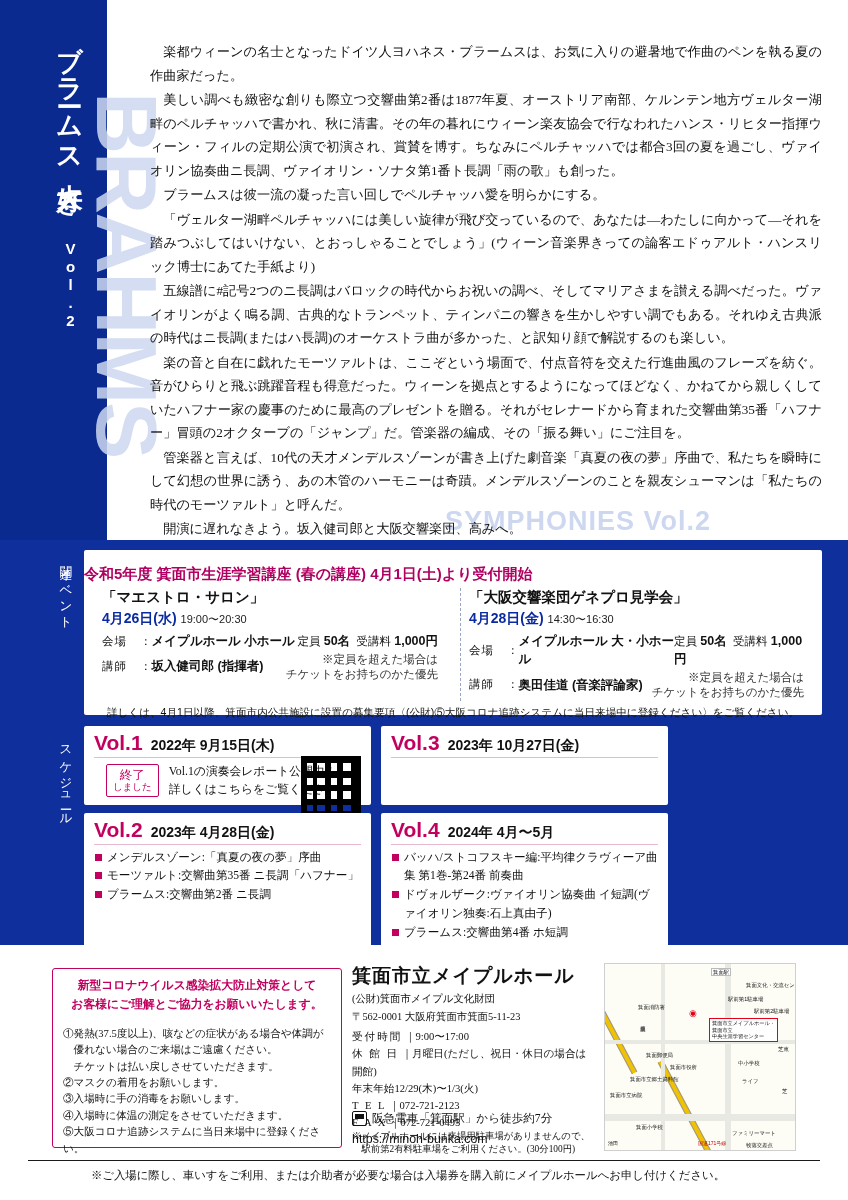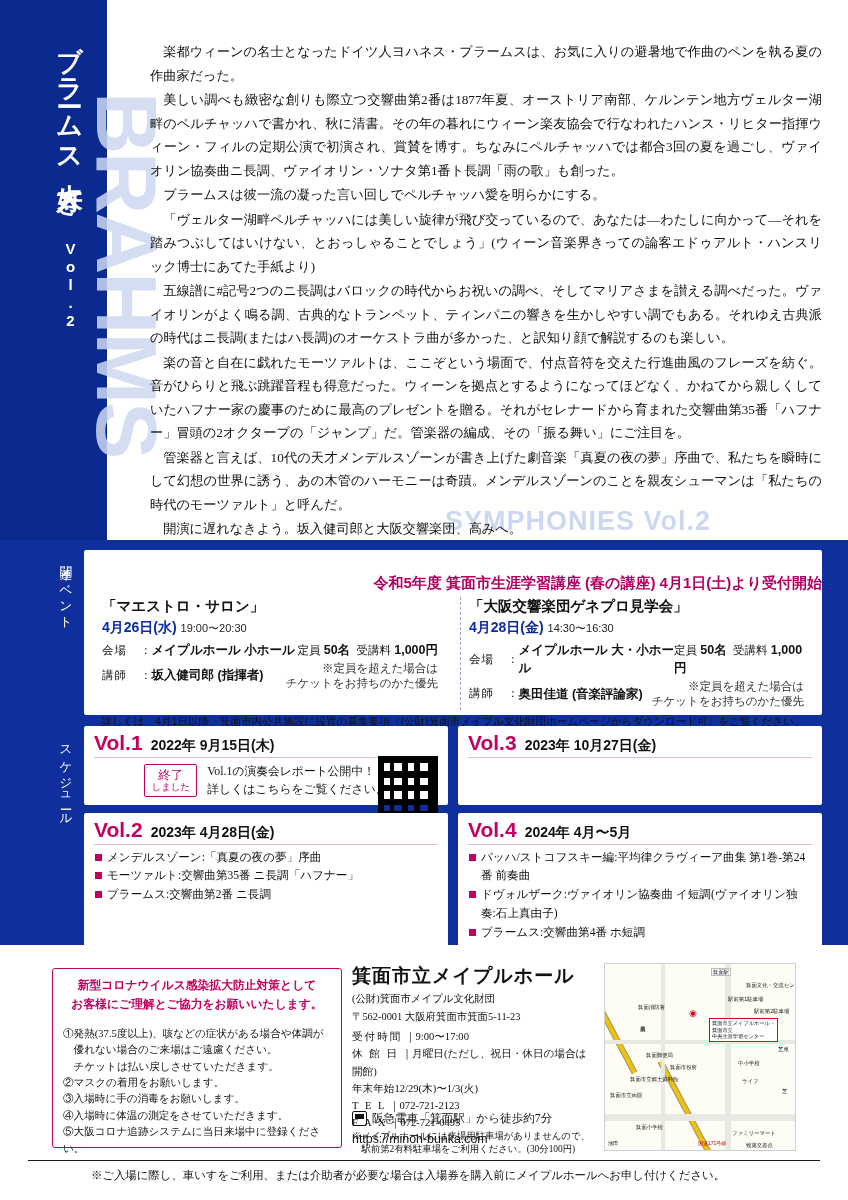--- a/index.html
+++ b/index.html
@@ -107,22 +107,22 @@
   .vtab-schedule { left: 58px; top: 737px; }
 
   .related-card {
     position: absolute;
     left: 84px; top: 550px;
     width: 738px; height: 165px;
     background: #ffffff;
     border-radius: 2px;
   }
   .related-head {
-    text-align: right;
-    padding: 24px 0 4px;
+    text-align: left;
+    padding: 15px 0 4px;
     font-family: "Liberation Sans", sans-serif;
     font-weight: bold;
     font-size: 15px;
     color: #b00062;
   }
   .ev-wrap {
     display: flex;
     gap: 14px;
     padding: 0 10px;
   }
@@ -183,21 +183,21 @@
     padding: 0 16px;
     font-size: 10.6px;
     color: #111;
     text-align: center;
     font-family: "Liberation Sans", sans-serif;
   }
 
   .sched-grid {
     position: absolute;
     left: 84px; top: 726px;
-    width: 738px; height: 205px;
+    width: 584px; height: 205px;
     display: grid;
     grid-template-columns: 1fr 1fr;
     grid-template-rows: 1fr 1fr;
     gap: 8px 10px;
   }
   .sched-card {
     background: #ffffff;
     border-radius: 2px;
     padding: 5px 10px 6px;
     position: relative;
@@ -507,21 +507,21 @@
         <div class="ev-row">
           <span class="lab">講師</span>
           <span>：</span>
           <span class="val">奥田佳道 (音楽評論家)</span>
           <span class="cap ev-note" style="white-space:pre-line">※定員を超えた場合は
 チケットをお持ちのかた優先</span>
         </div>
       </div>
 
     </div>
-    <div class="related-foot">詳しくは、4月1日以降、箕面市内公共施設に設置の募集要項〈(公財)箕面市メイプル文化財団ホームページからダウンロード可〉をご覧ください。</div>
+    <div class="related-foot">詳しくは、4月1日以降、箕面市内公共施設に設置の募集要項〈(公財)⑤大阪コロナ追跡システムに当日来場中に登録ください〉をご覧ください。</div>
   </div>
 
   <div class="sched-grid">
 
     <div class="sched-card">
       <div class="sc-head">
         <span class="sc-vol">Vol.1</span>
         <span class="sc-date">2022年 9月15日(木)</span>
       </div>
       <div class="done-wrap">

